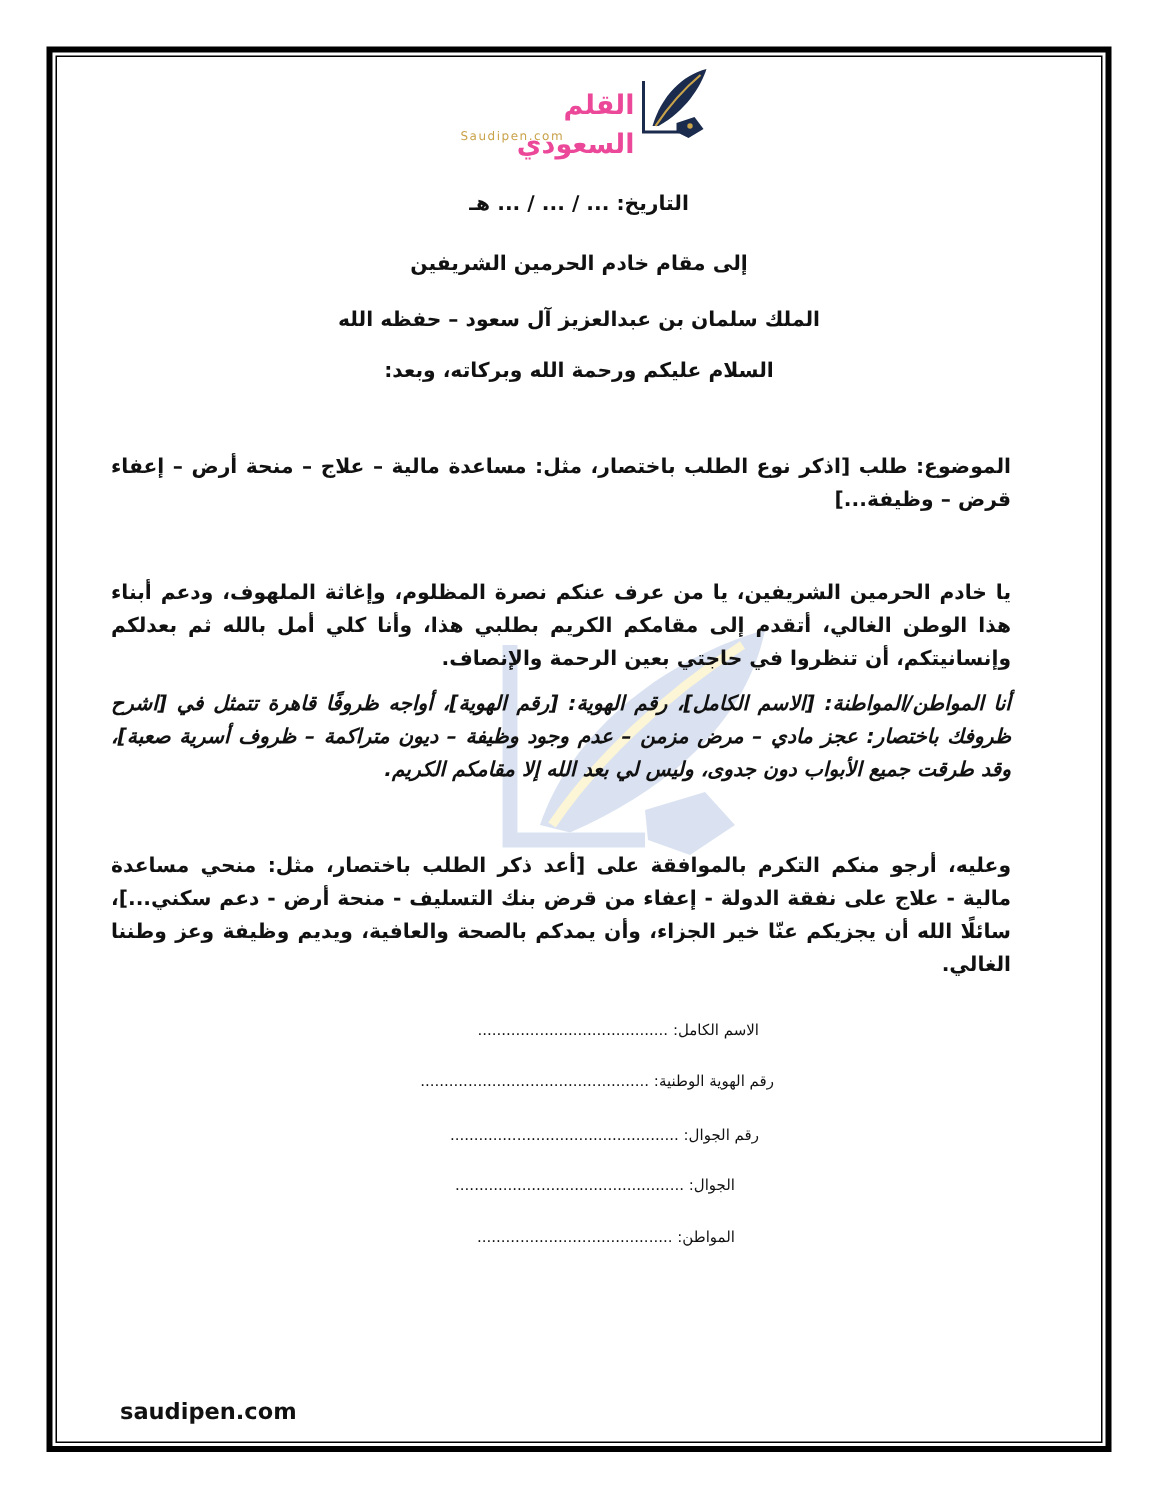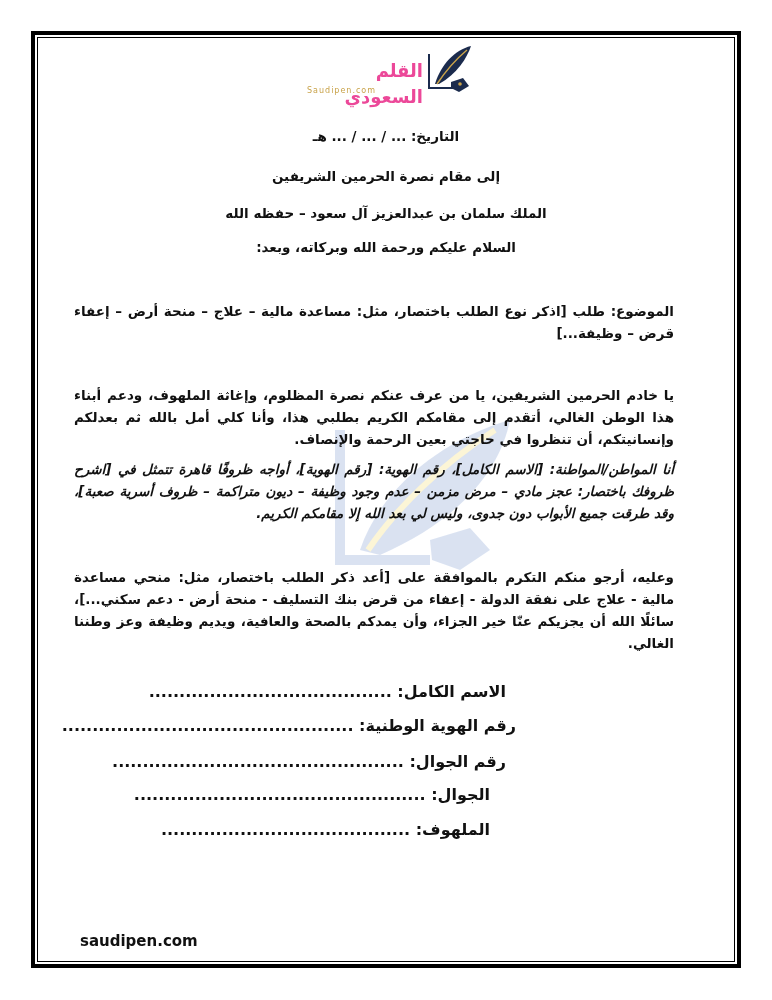--- a/index.html
+++ b/index.html
@@ -11,21 +11,21 @@
     .logo-text { position: absolute; left: 0px; top: 14px; width: 118px; text-align: right; font-weight: bold; font-size: 18px; color: #ec4899; direction: rtl; line-height: 26px; }
     .logo-sub { position: absolute; left: 2px; top: 42px; font-size: 8px; letter-spacing: 1px; color: #c9a34a; font-family: "DejaVu Sans", sans-serif; }
     .logo-icon { position: absolute; left: 118px; top: 0px; width: 52px; height: 52px; }
 
     .watermark { position: absolute; left: 320px; top: 410px; width: 210px; height: 170px; opacity: 0.22; }
 
     .line { position: absolute; direction: rtl; font-weight: bold; font-size: 13.5px; line-height: 22px; white-space: nowrap; }
     .center { left: 0; width: 772px; text-align: center; }
     .para { position: absolute; right: 98px; width: 600px; direction: rtl; text-align: justify; font-weight: bold; font-size: 13.5px; line-height: 22px; text-align-last: right; }
 
-    .field { position: absolute; direction: rtl; font-weight: bold; font-size: 16px; white-space: nowrap; }
+    .field { position: absolute; direction: rtl; font-weight: normal; font-size: 10px; white-space: nowrap; }
     .field .dots { letter-spacing: 0.5px; }
 
     .footer { position: absolute; left: 80px; top: 932px; font-weight: bold; font-size: 15px; font-family: "DejaVu Sans", sans-serif; color: #111; }
   </style>
 </head>
 <body>
 
 <div class="frame-outer"></div>
 <div class="frame-inner"></div>
 
@@ -42,21 +42,21 @@
 </div>
 
 <svg class="watermark" viewBox="0 0 210 170">
   <path d="M20 20 L20 150 L110 150" fill="none" stroke="#5b7fc4" stroke-width="10"></path>
   <path d="M40 140 C60 80, 120 30, 190 10 C180 60, 140 110, 60 145 Z" fill="#5b7fc4"></path>
   <path d="M48 140 C75 100, 120 55, 175 20" fill="none" stroke="#f2d34a" stroke-width="6"></path>
   <path d="M110 130 L150 118 L170 140 L140 160 L112 150 Z" fill="#5b7fc4"></path>
 </svg>
 
 <div class="line center" style="top:125px;">التاريخ: ... / ... / ... هـ</div>
-<div class="line center" style="top:165px;">إلى مقام نصرة الحرمين الشريفين</div>
+<div class="line center" style="top:165px;">إلى مقام خادم الحرمين الشريفين</div>
 <div class="line center" style="top:202px;">الملك سلمان بن عبدالعزيز آل سعود – حفظه الله</div>
 <div class="line center" style="top:236px;">السلام عليكم ورحمة الله وبركاته، وبعد:</div>
 
 <div class="para" style="top:300px;">الموضوع: طلب [اذكر نوع الطلب باختصار، مثل: مساعدة مالية – علاج – منحة أرض – إعفاء قرض – وظيفة...]</div>
 <div class="para" style="top:368px;margin-top:16px;">يا خادم الحرمين الشريفين، يا من عرف عنكم نصرة المظلوم، وإغاثة الملهوف، ودعم أبناء هذا الوطن الغالي، أتقدم إلى مقامكم الكريم بطلبي هذا، وأنا كلي أمل بالله ثم بعدلكم وإنسانيتكم، أن تنظروا في حاجتي بعين الرحمة والإنصاف.</div>
 <div class="para" style="top:458px;font-style:italic;">أنا المواطن/المواطنة: [الاسم الكامل]، رقم الهوية: [رقم الهوية]، أواجه ظروفًا قاهرة تتمثل في [اشرح ظروفك باختصار: عجز مادي – مرض مزمن – عدم وجود وظيفة – ديون متراكمة – ظروف أسرية صعبة]، وقد طرقت جميع الأبواب دون جدوى، وليس لي بعد الله إلا مقامكم الكريم.</div>
 <div class="para" style="top:566px;">وعليه، أرجو منكم التكرم بالموافقة على [أعد ذكر الطلب باختصار، مثل: منحي مساعدة مالية - علاج على نفقة الدولة - إعفاء من قرض بنك التسليف - منحة أرض - دعم سكني...]، سائلًا الله أن يجزيكم عنّا خير الجزاء، وأن يمدكم بالصحة والعافية، ويديم وظيفة وعز وطننا الغالي.</div>
 
 <div class="field" style="top:682px; right:266px;">
   <span>الاسم الكامل:</span>
@@ -68,17 +68,17 @@
 </div>
 <div class="field" style="top:752px; right:266px;">
   <span>رقم الجوال:</span>
   <span class="dots">................................................</span>
 </div>
 <div class="field" style="top:785px; right:282px;">
   <span>الجوال:</span>
   <span class="dots">................................................</span>
 </div>
 <div class="field" style="top:820px; right:282px;">
-  <span>الملهوف:</span>
+  <span>المواطن:</span>
   <span class="dots">.........................................</span>
 </div>
 
 <div class="footer">saudipen.com</div>
 
 </body></html>

